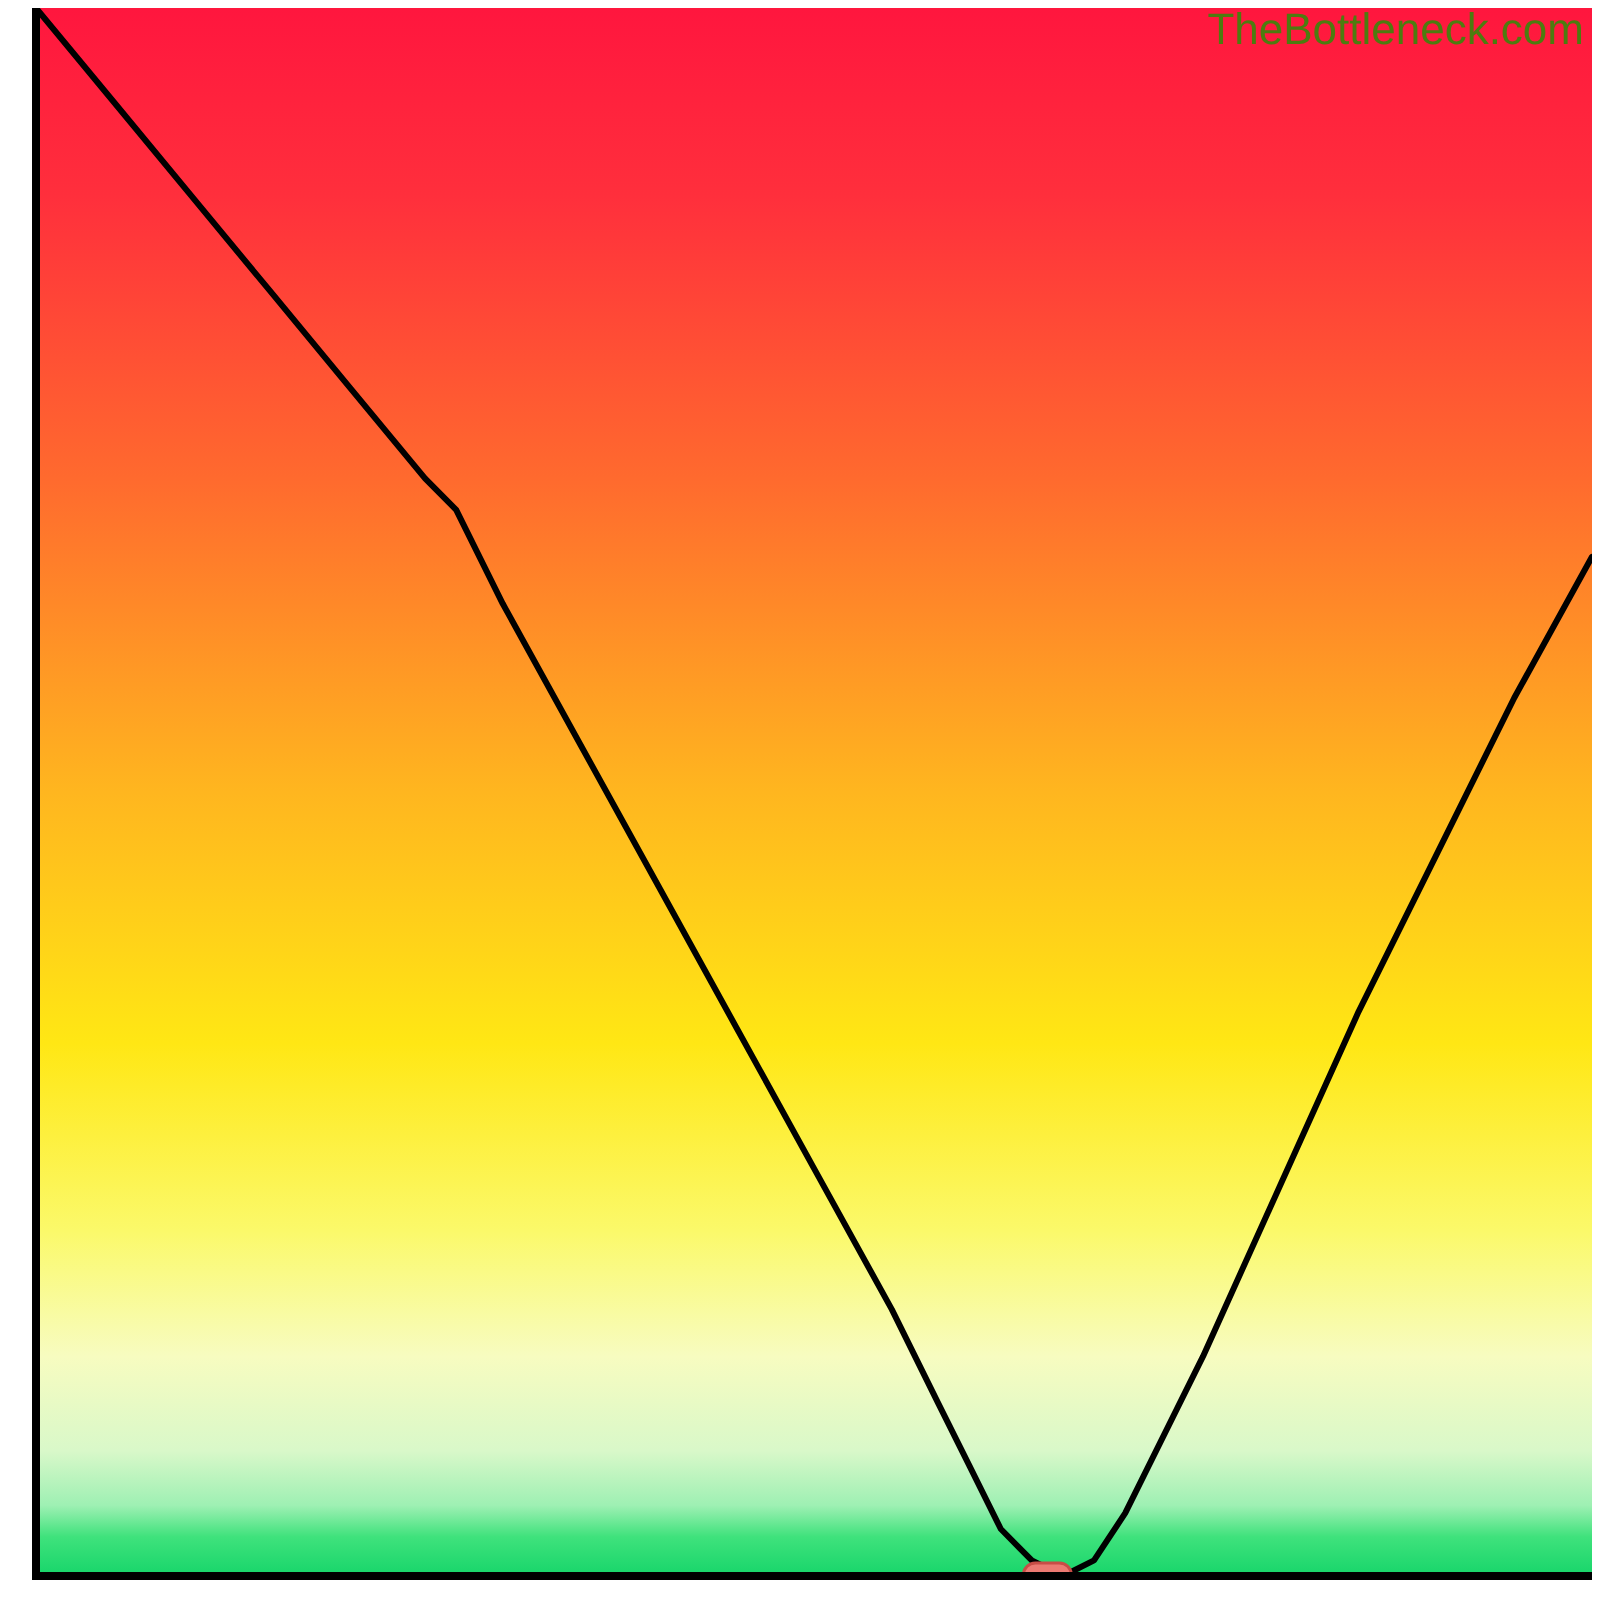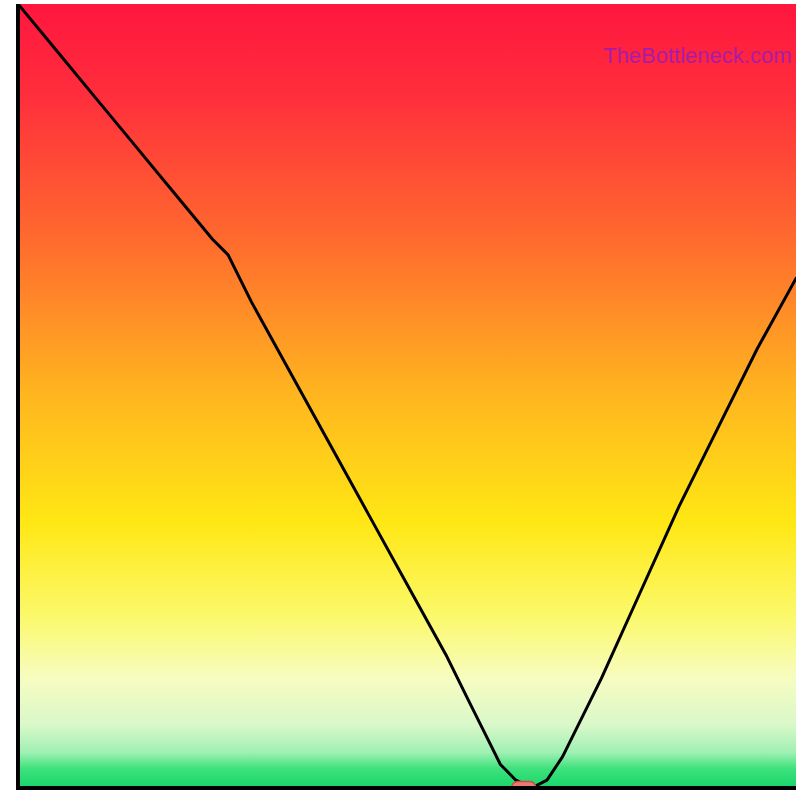--- a/index.html
+++ b/index.html
@@ -13,24 +13,23 @@
   }
   .wrap {
     position: relative;
     width: 800px;
     height: 800px;
   }
   .watermark {
     position: absolute;
     top: 2px;
     right: 8px;
-    color: #a21caf;
+    color: #4d7c0f;
     font-size: 22px;
     font-family: Arial, Helvetica, sans-serif;
-    margin-top: 41px;
   }
   .chart {
     position: absolute;
     left: 0;
     top: 0;
     width: 800px;
     height: 800px;
   }
 </style>
 </head>

